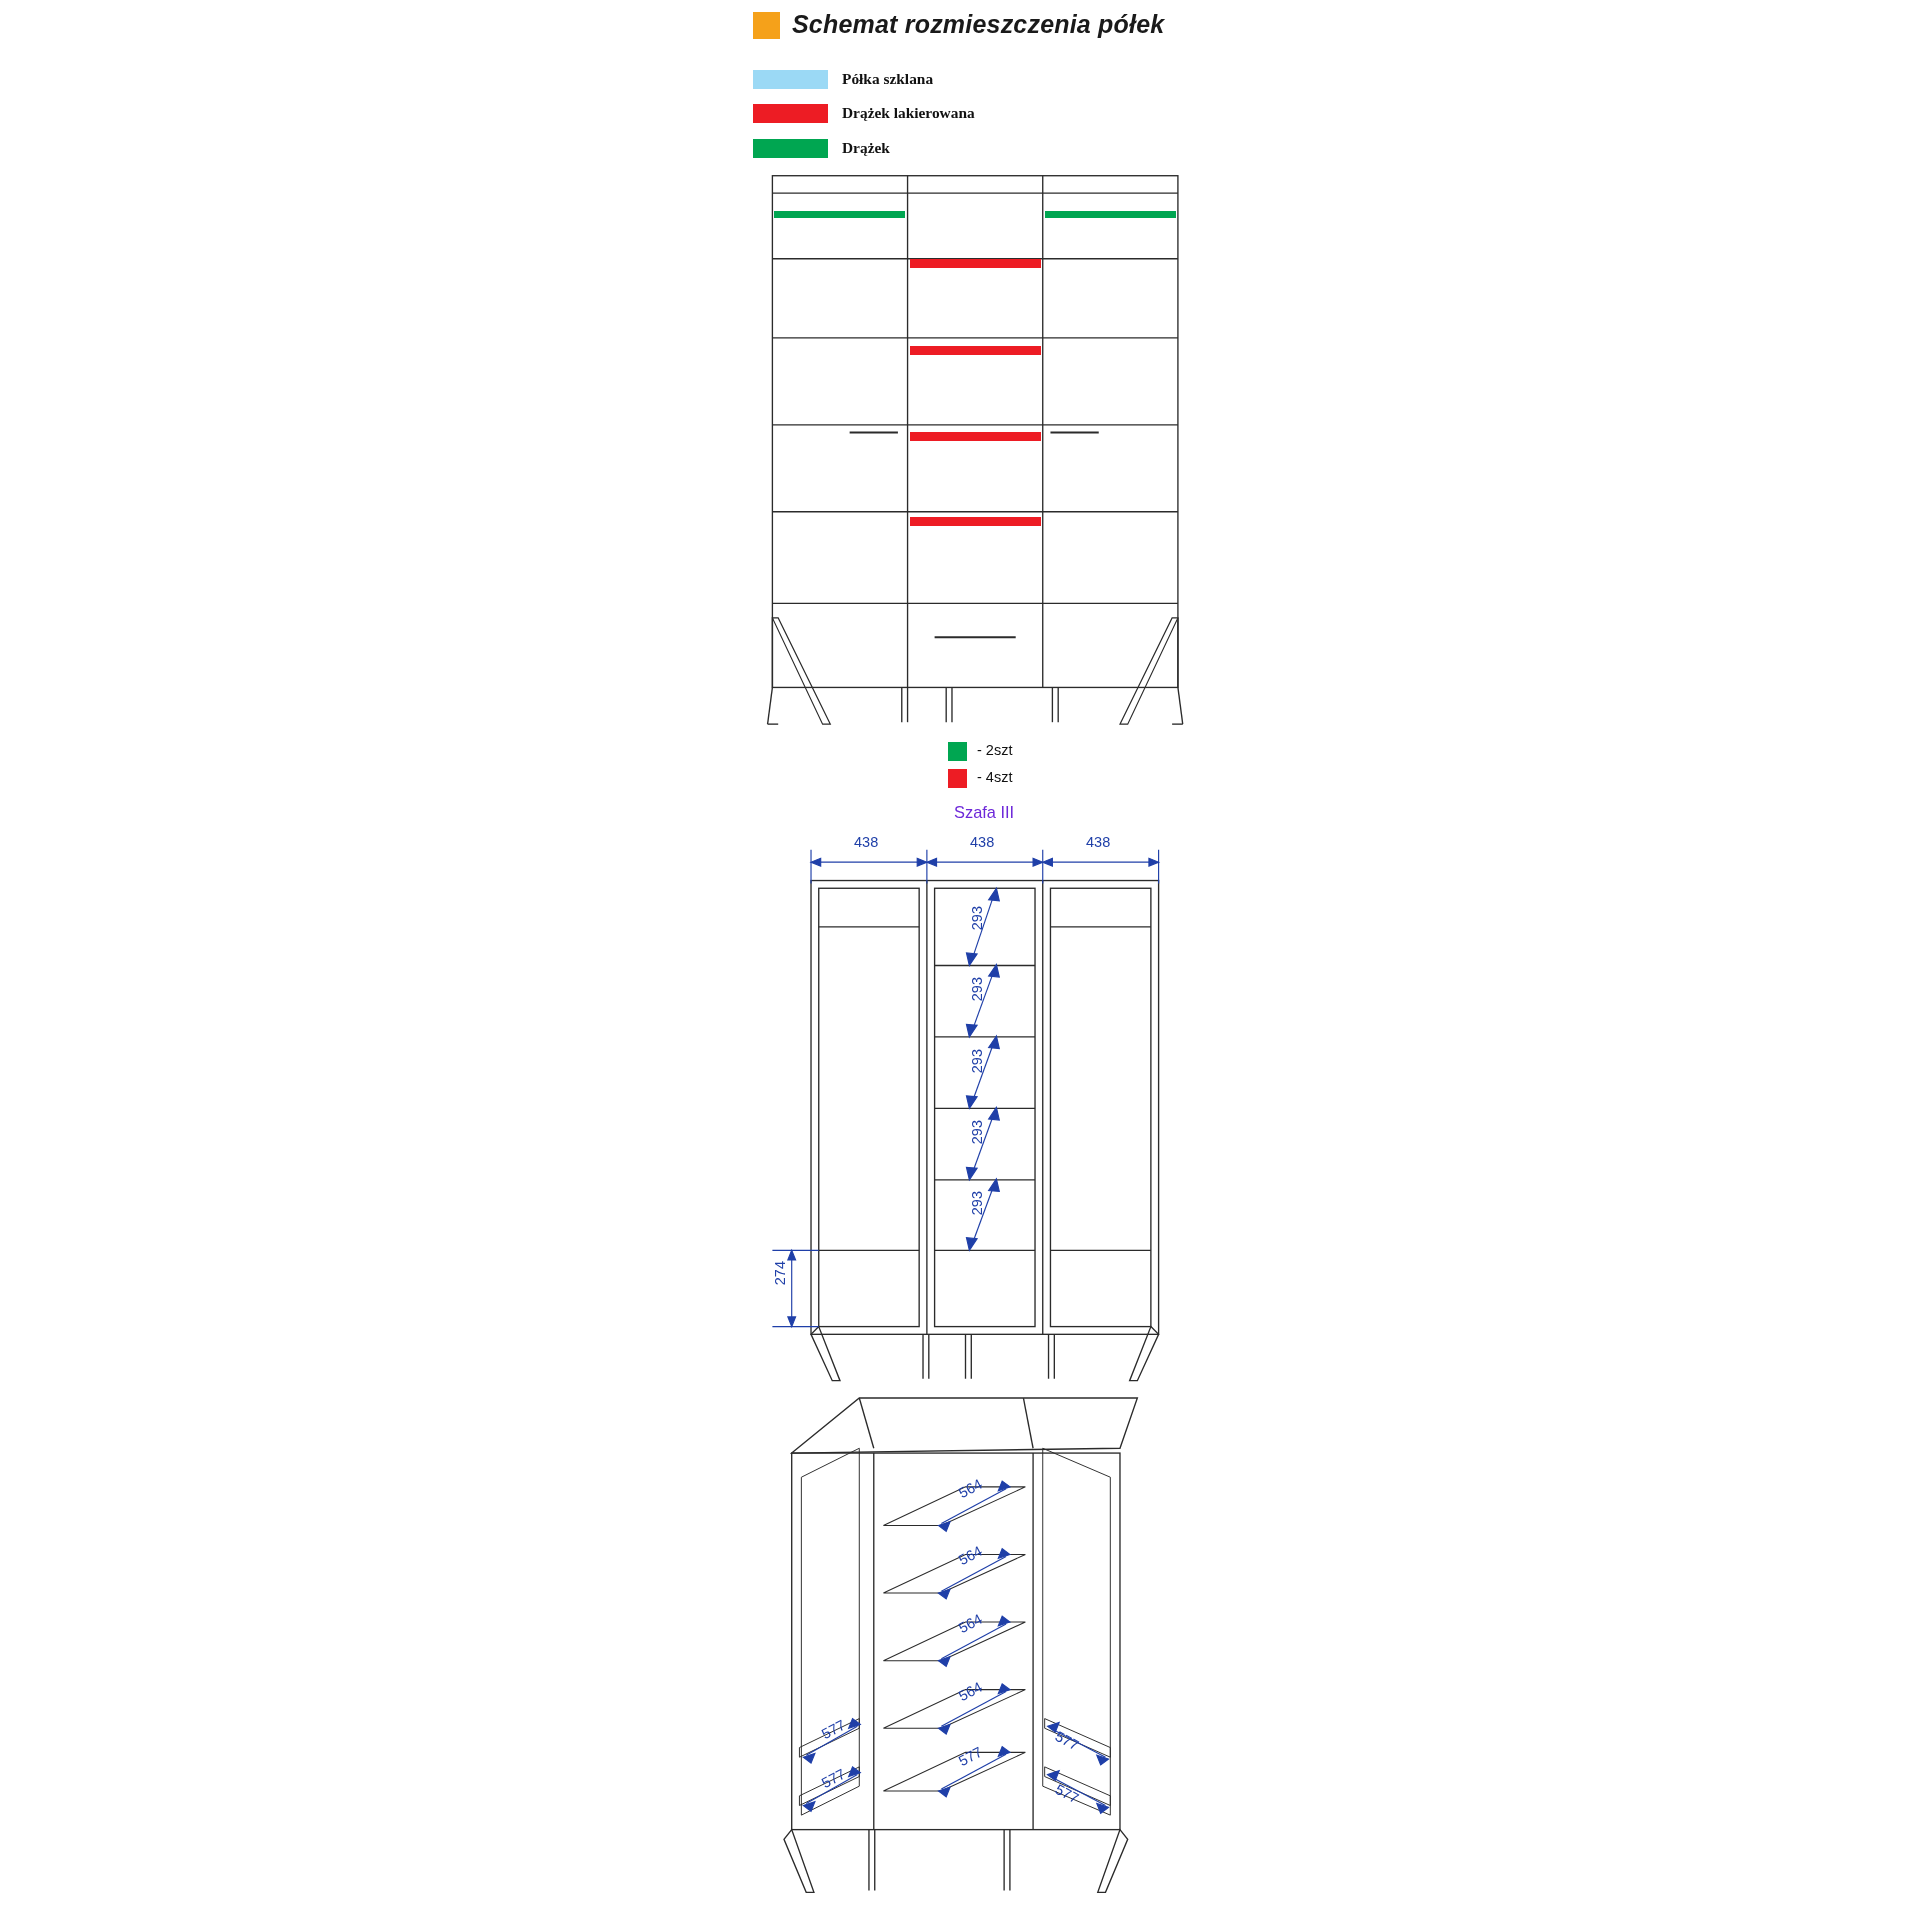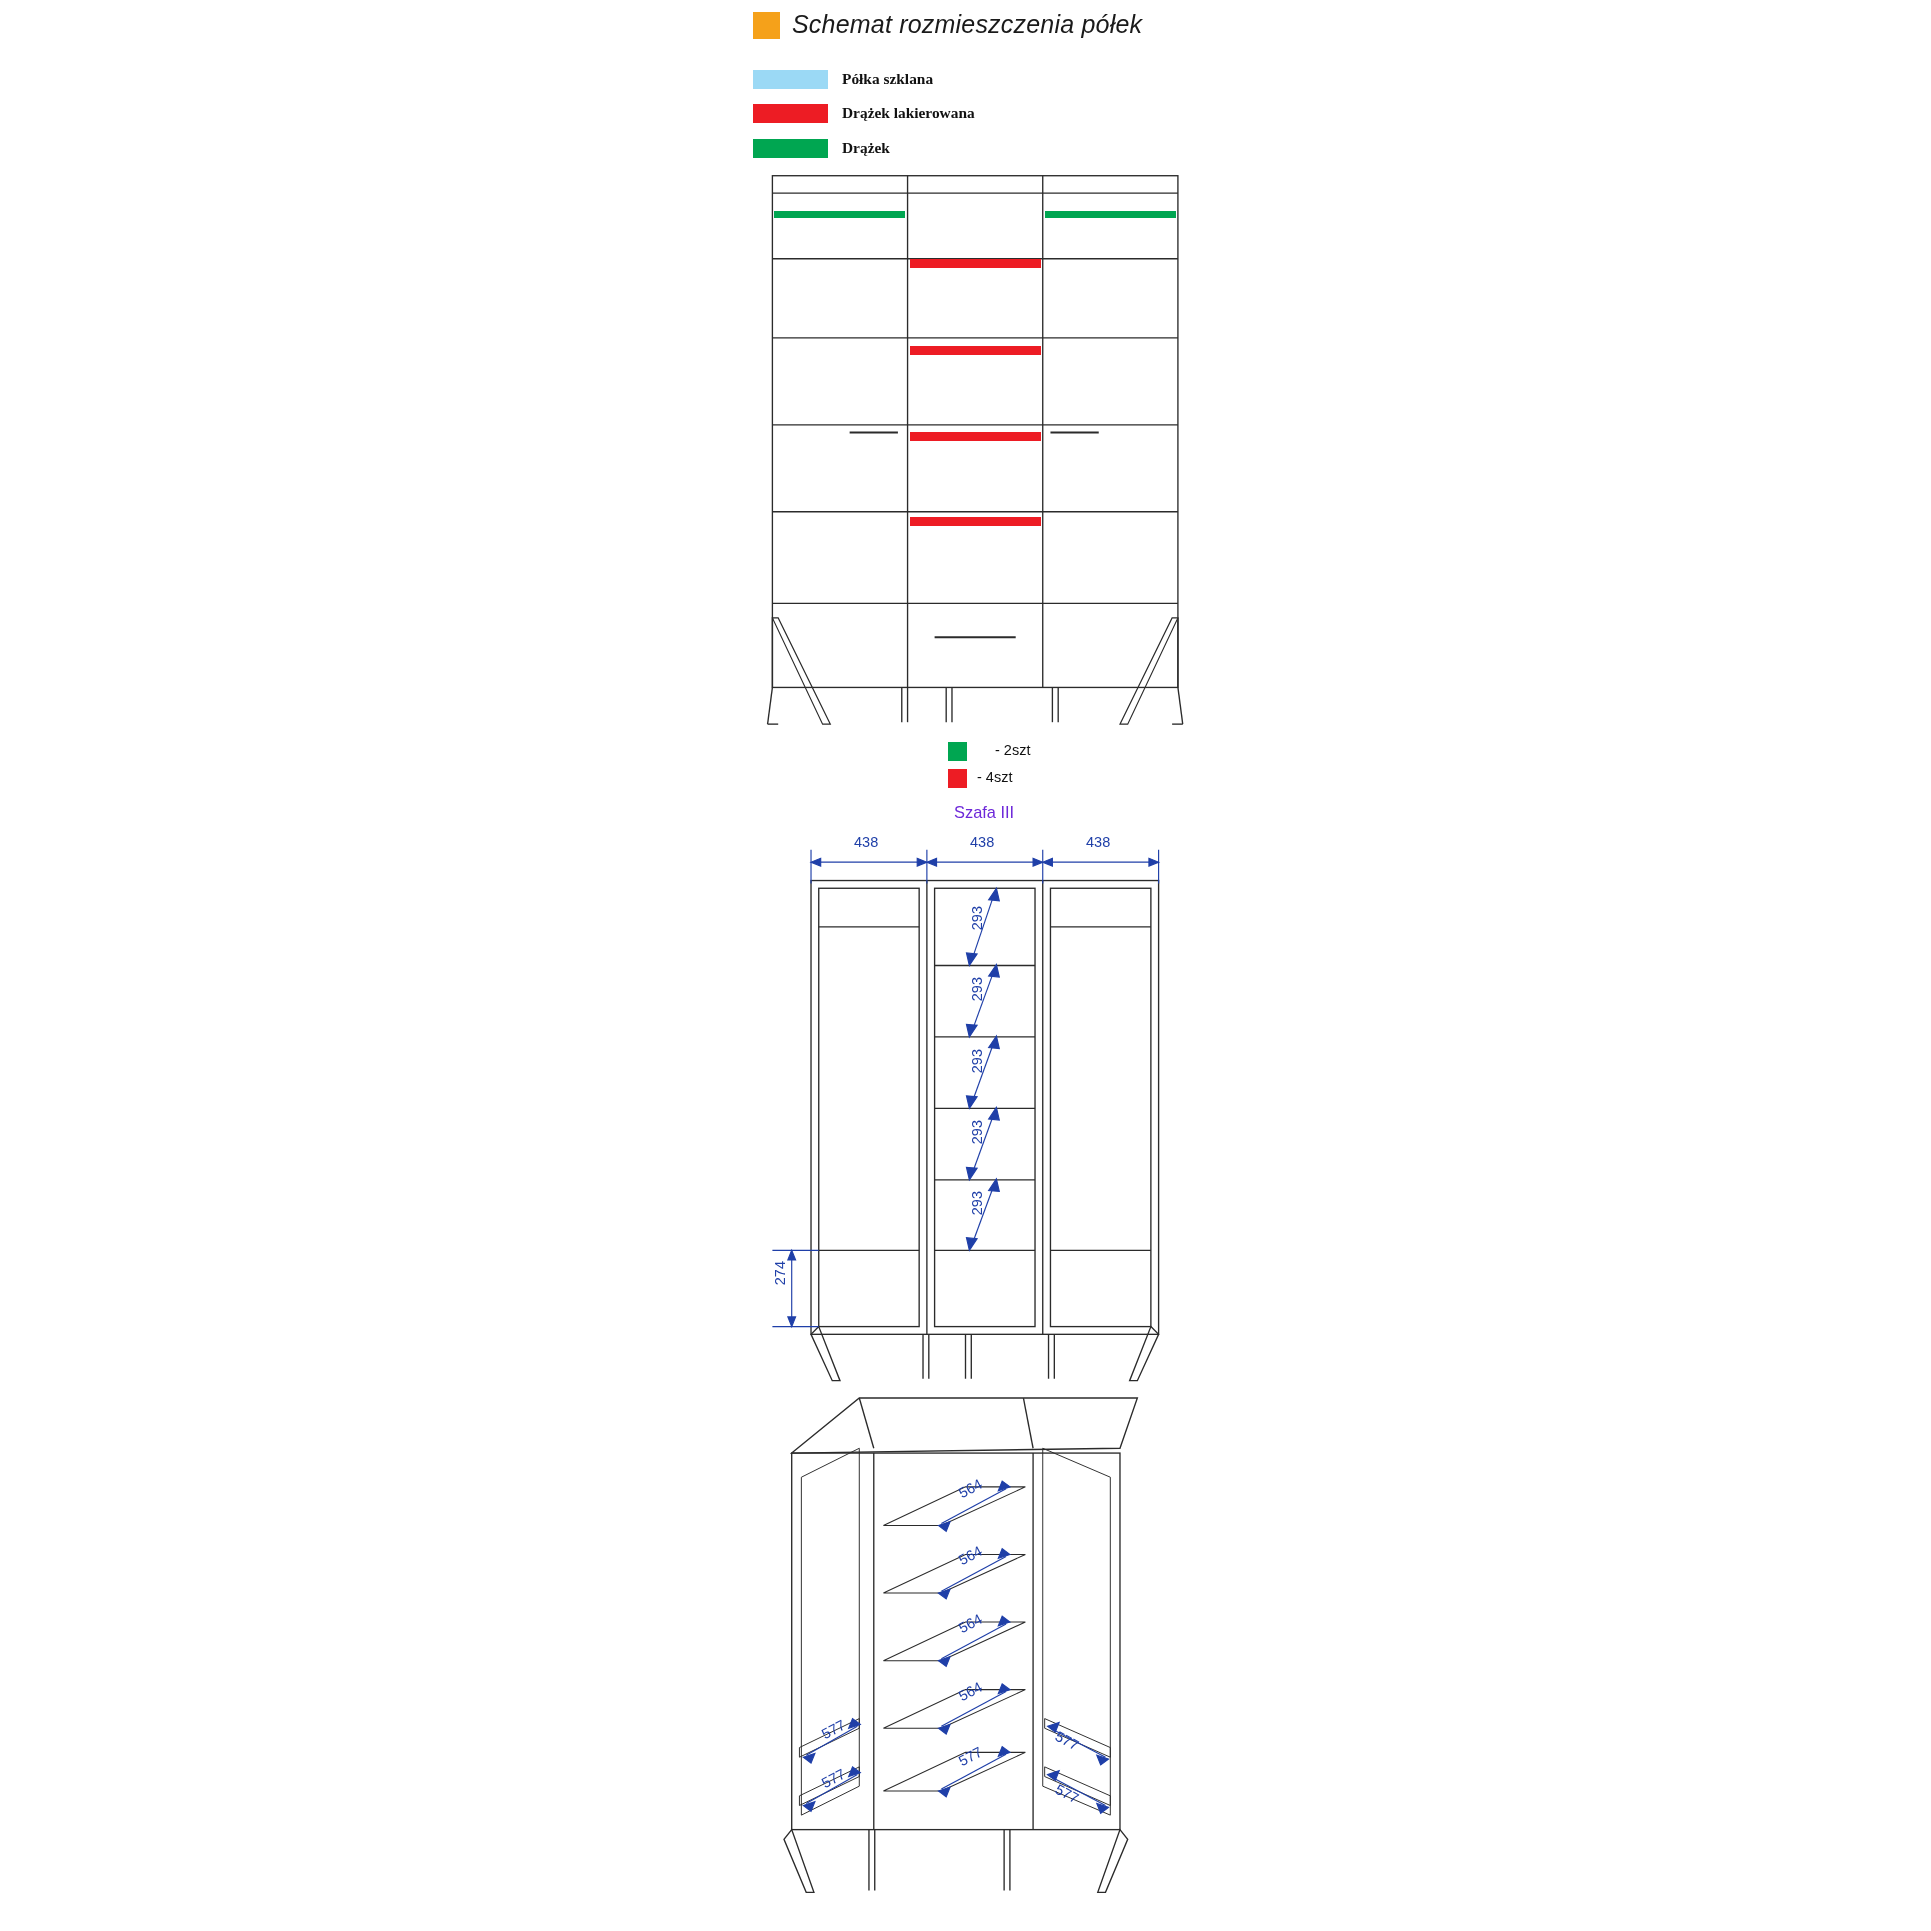--- a/index.html
+++ b/index.html
@@ -1,19 +1,19 @@
 <!DOCTYPE html>
 <html><head>
 <meta charset="utf-8">
 <style>
   html,body{margin:0;padding:0;background:#ffffff;}
   body{width:1931px;height:1931px;position:relative;font-family:"Liberation Sans",sans-serif;overflow:hidden;}
   .abs{position:absolute;}
   
-  #header-title{left:792px;top:9.7px;font-size:25px;font-weight:normal;font-style:italic;color:#1a1a1a;letter-spacing:0.2px;}
+  #header-title{left:792px;top:9.7px;font-size:25px;font-weight:bold;font-style:italic;color:#1a1a1a;letter-spacing:0.2px;}
   #orange-square{left:753px;top:11.6px;width:27px;height:27px;background:#F5A11A;}
   .legend-row{position:absolute;height:21px;}
   .legend-swatch{position:absolute;left:0;top:0;width:75px;height:19.3px;}
   .legend-label{position:absolute;left:89px;top:0px;font-size:15.4px;font-family:"Liberation Serif",serif;font-weight:bold;color:#111;white-space:nowrap;}
   .shelf-g{position:absolute;background:#00A651;height:6.8px;}
   .shelf-r{position:absolute;background:#ED1C24;height:8.7px;}
   .dimtxt{position:absolute;font-size:14.5px;color:#1f3fa8;font-family:"Liberation Sans",sans-serif;}
   .dimtxt.vert{writing-mode:vertical-rl;transform:rotate(180deg);}
   .capt{position:absolute;font-size:16.4px;color:#6d28d9;}
   .qty{position:absolute;font-size:14.5px;color:#111;}
@@ -89,21 +89,21 @@
 </svg>
 
 <div class="shelf-g" style="left:774px;top:211px;width:131px;"></div>
 <div class="shelf-g" style="left:1045px;top:211px;width:131px;"></div>
 <div class="shelf-r" style="left:910px;top:259px;width:131px;"></div>
 <div class="shelf-r" style="left:910px;top:346px;width:131px;"></div>
 <div class="shelf-r" style="left:910px;top:432px;width:131px;"></div>
 <div class="shelf-r" style="left:910px;top:517px;width:131px;"></div>
 
 <div class="qsw" style="left:948px;top:742px;background:#00A651;"></div>
-<div class="qty" style="left:977px;top:742px;margin-left:18px;">- 2szt</div>
+<div class="qty" style="left:977px;top:742px;">- 2szt</div>
 <div class="qsw" style="left:948px;top:769px;background:#ED1C24;"></div>
 <div class="qty" style="left:977px;top:769px;text-align:center;">- 4szt</div>
 
 <div class="capt" style="left:954px;top:803px;">Szafa III</div>
 
 <svg width="1931" height="1931" style="pointer-events:none;" viewBox="0 0 2000 2000">
   <g stroke="#2b2b2b" stroke-width="1.4" fill="none">
     <rect x="840" y="912" width="360" height="470"></rect>
     <line x1="960" y1="912" x2="960" y2="1382"></line>
     <line x1="1080" y1="912" x2="1080" y2="1382"></line>

